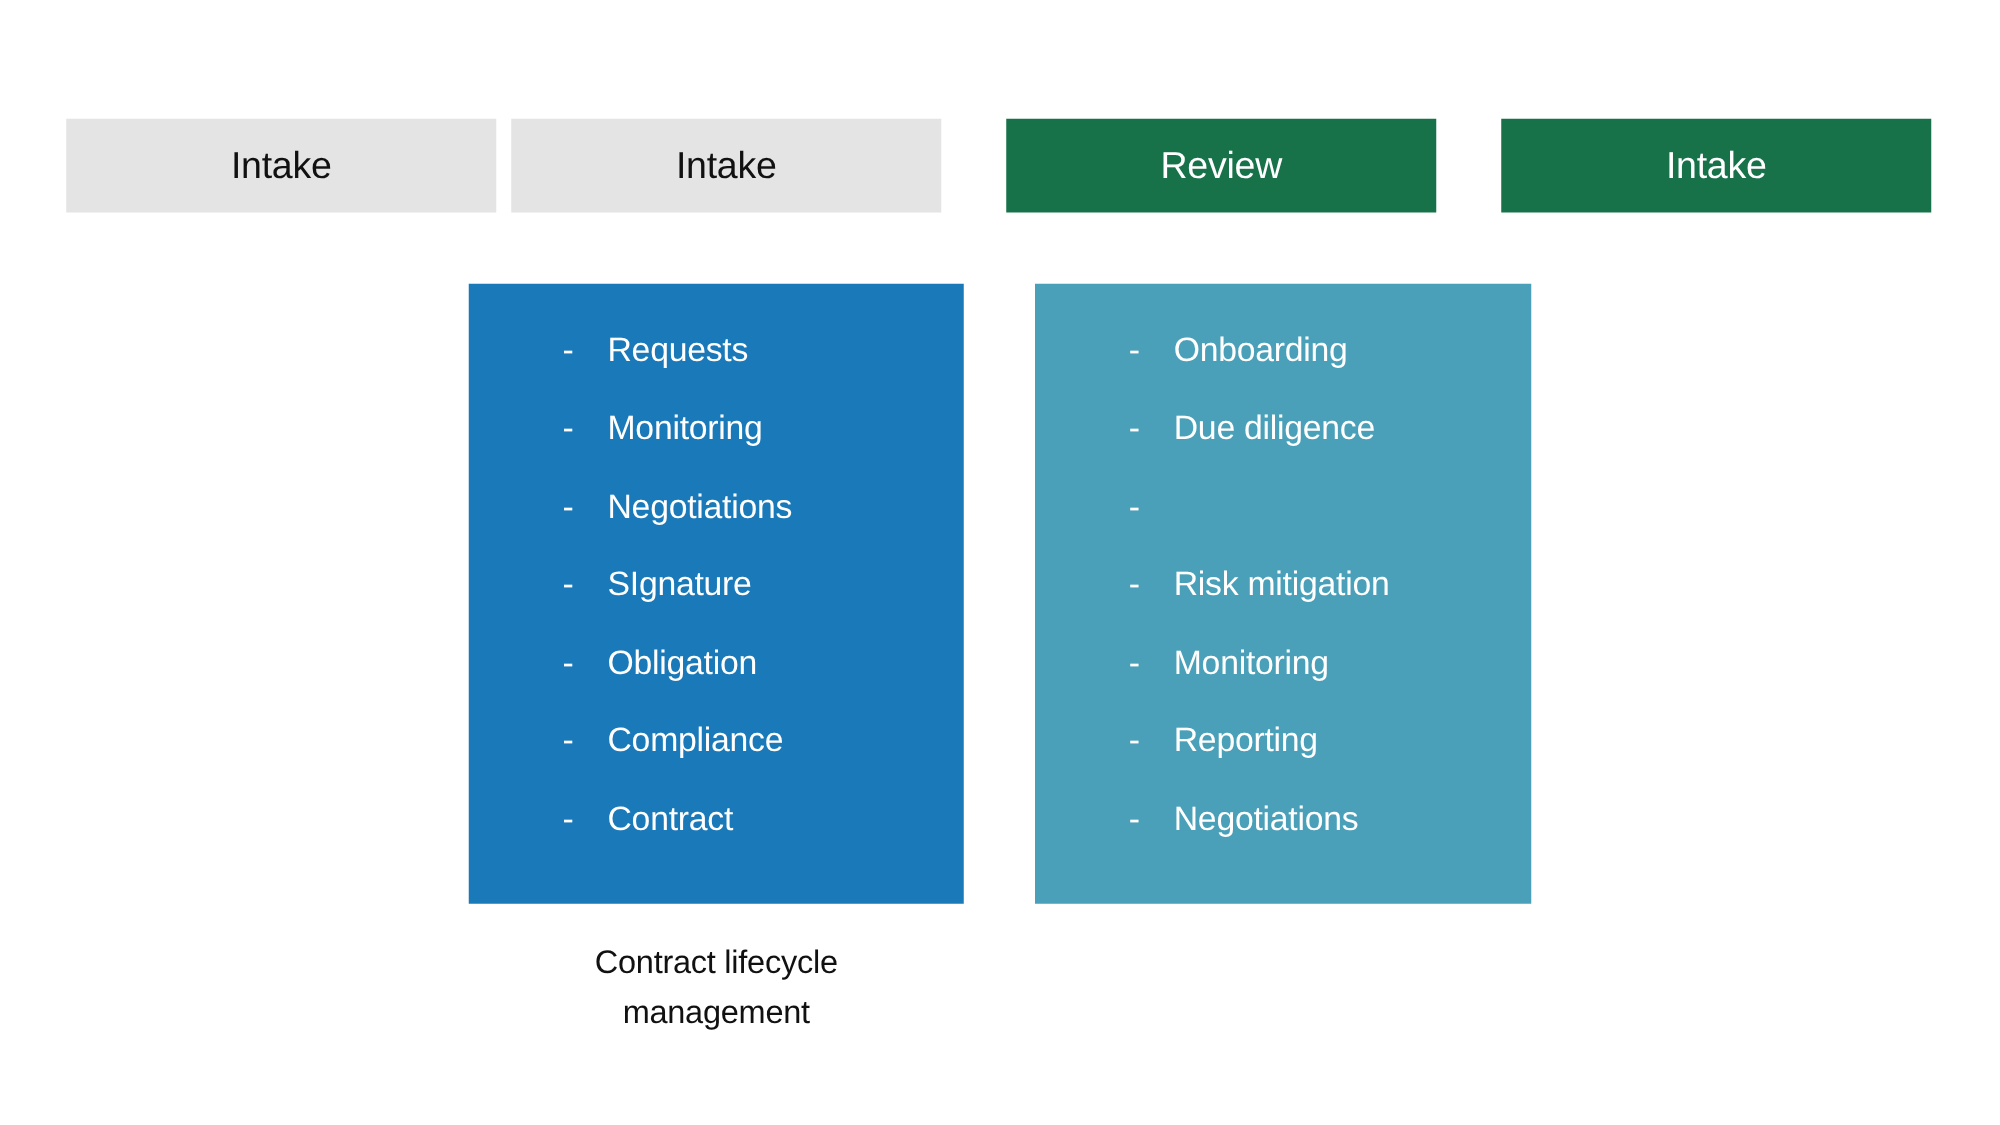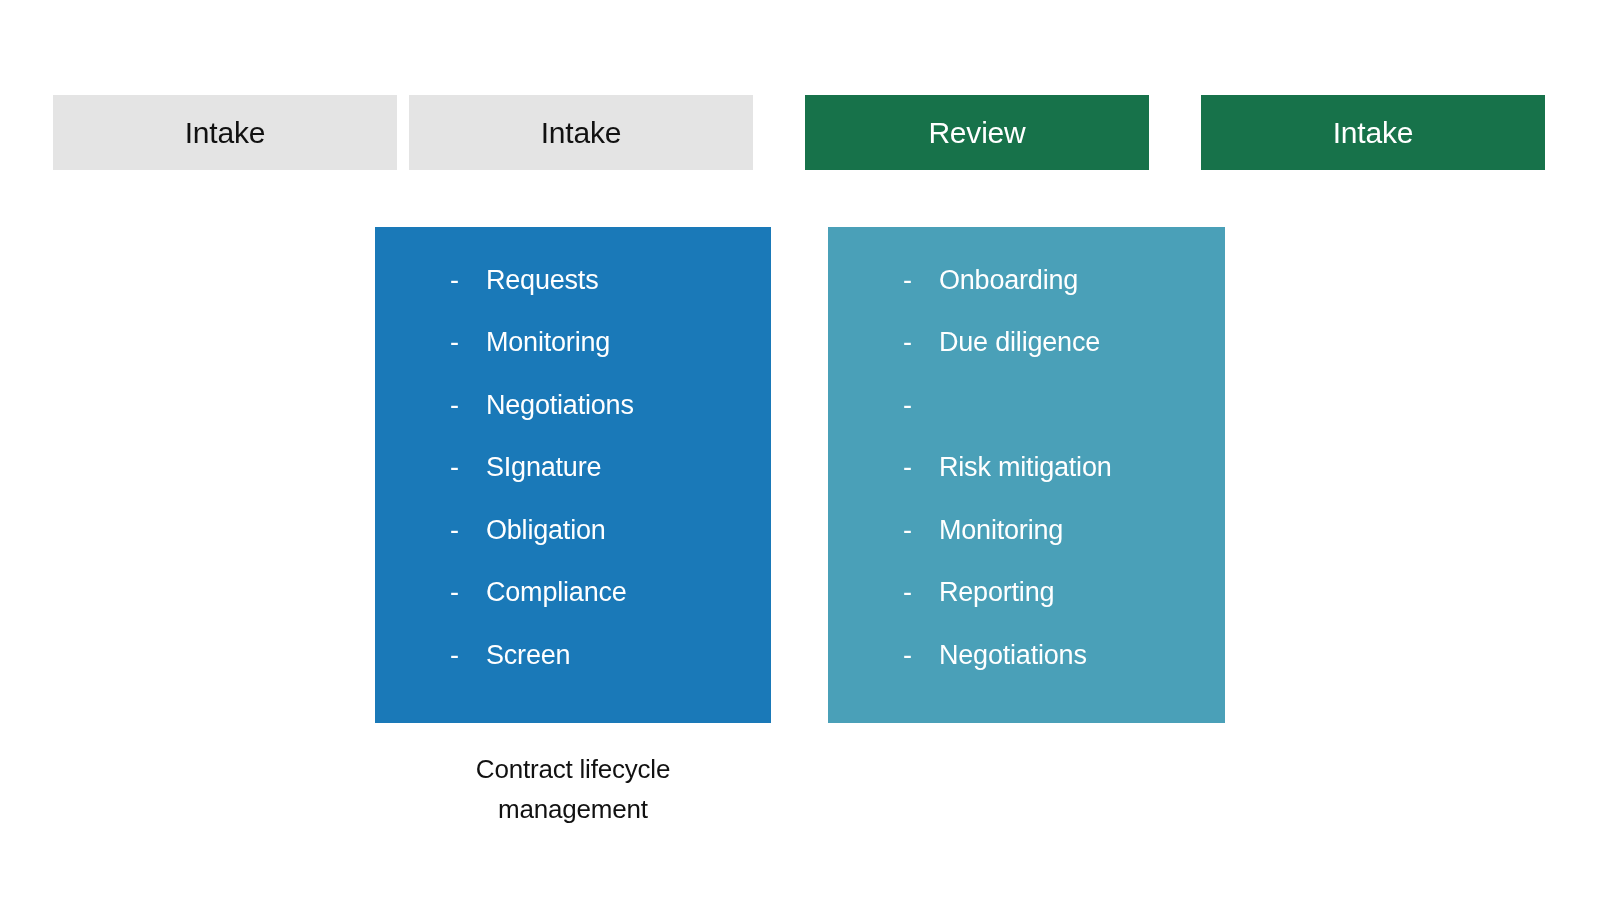--- a/index.html
+++ b/index.html
@@ -115,21 +115,21 @@
         <li class="list-item">
           <span class="dash">-</span>
           <span class="item-text">Obligation</span>
         </li>
         <li class="list-item">
           <span class="dash">-</span>
           <span class="item-text">Compliance</span>
         </li>
         <li class="list-item">
           <span class="dash">-</span>
-          <span class="item-text">Screen</span>
+          <span class="item-text">Contract</span>
         </li>
       </ul>
     </div>
     <div class="caption">Contract lifecycle management</div>
   </div>
 
   <div class="panel-group tprm">
     <div class="panel">
       <ul class="item-list">
         <li class="list-item">

